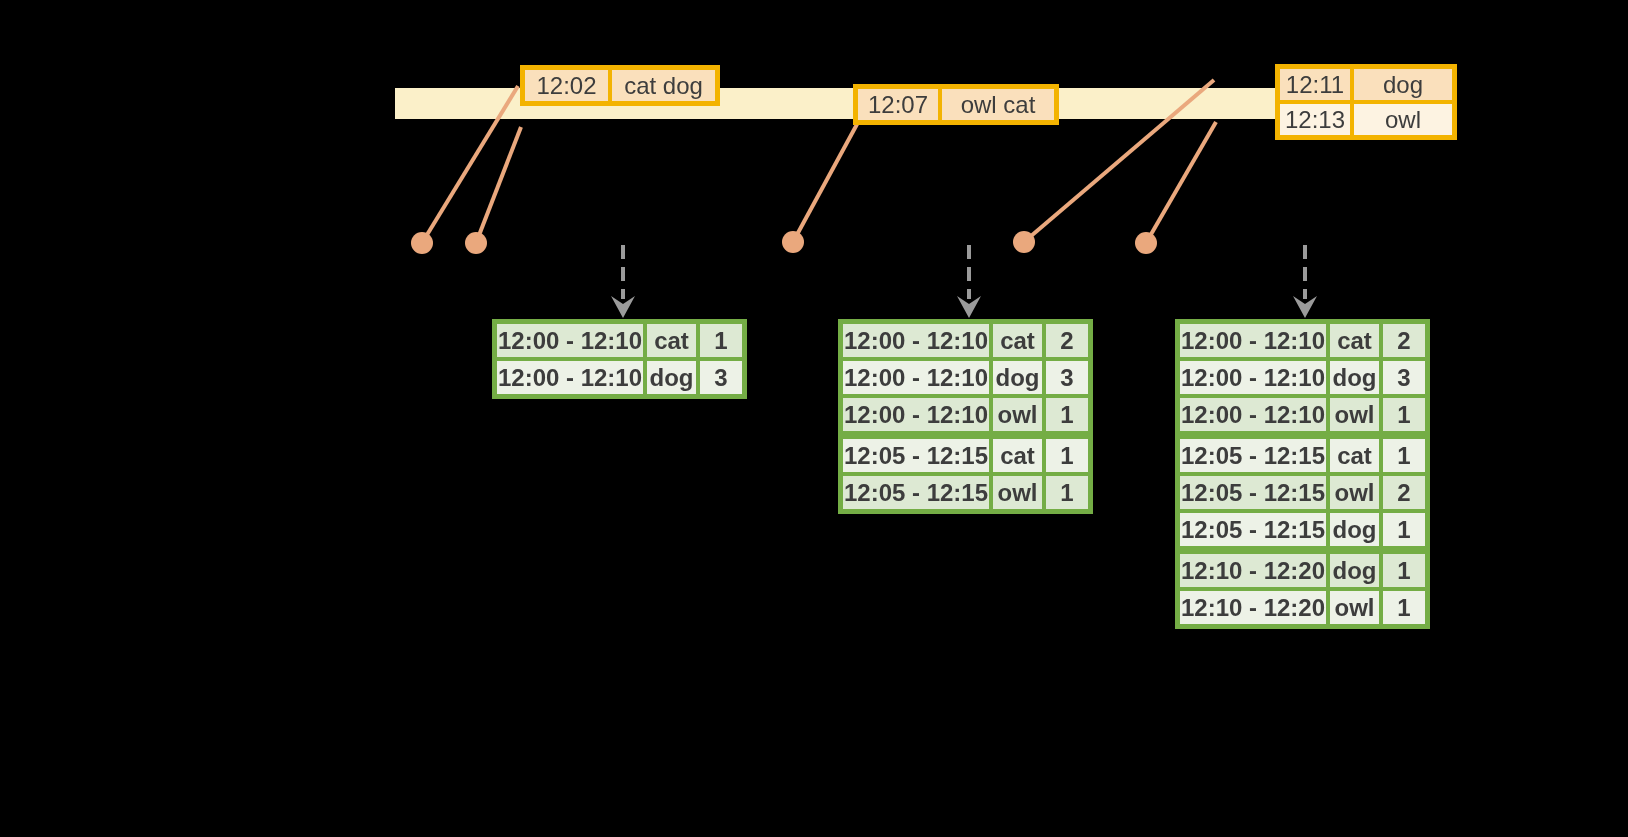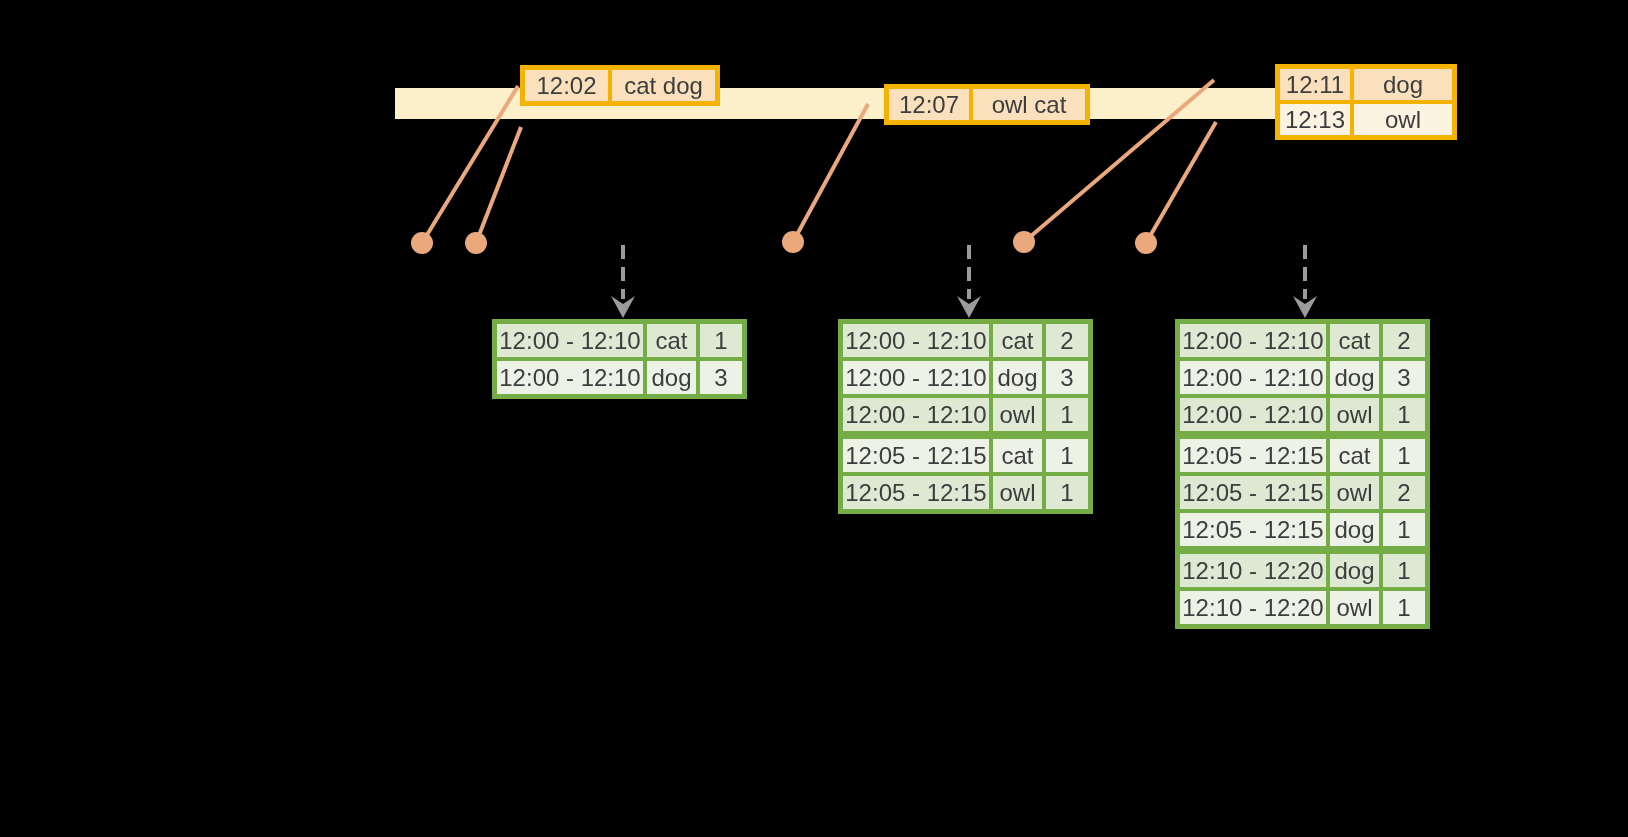--- a/index.html
+++ b/index.html
@@ -28,21 +28,21 @@
   .erow:nth-child(odd) .ecell { background:var(--event_row_dark); }
   .et1 .ecell.time{width:83px}  .et1 .ecell.words{width:103px}
   .et2 .ecell.time{width:80px}  .et2 .ecell.words{width:112px}
   .et3 .ecell.time{width:70px}  .et3 .ecell.words{width:98px}
 
   
   .result-table {
     position:absolute; display:flex; flex-direction:column; gap:4px;
     background:var(--result_border); border:5px solid var(--result_border);
   }
-  .rrow { display:flex; gap:4px; }
+  .rrow { display:flex; gap:4px;font-weight:bold; }
   .rrow.group-start { margin-top:4px; }   
   .rcell {
     height:33px; display:flex; align-items:center; justify-content:center;
     font-size:24px; color:var(--text); background:var(--result_row_light);
   }
   .rrow:nth-child(odd) .rcell { background:var(--result_row_dark); }
   .rcell.window{width:146px} .rcell.word{width:49px} .rcell.count{width:42px}
 </style>
 </head>
 <body>
@@ -74,21 +74,21 @@
     <path class="trig-head" d="M1293,296 L1305,318 L1317,296 L1305,304 Z"></path>
   </svg>
 
   <div class="event-table et1" style="left:520px;top:65px">
     <div class="erow">
       <div class="ecell time">12:02</div>
       <div class="ecell words">cat dog</div>
     </div>
   </div>
 
-  <div class="event-table et2" style="left:884px;top:84px">
+  <div class="event-table et2" style="left:853px;top:84px">
     <div class="erow">
       <div class="ecell time">12:07</div>
       <div class="ecell words">owl cat</div>
     </div>
   </div>
 
   <div class="event-table et3" style="left:1275px;top:64px">
     <div class="erow">
       <div class="ecell time">12:11</div>
       <div class="ecell words">dog</div>

